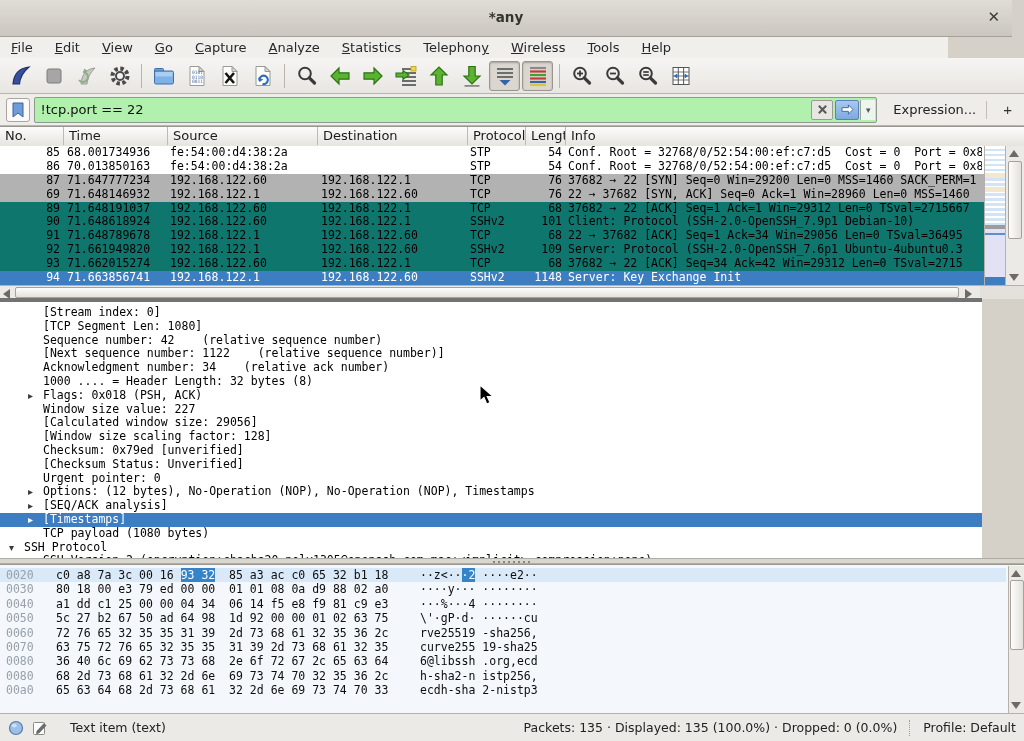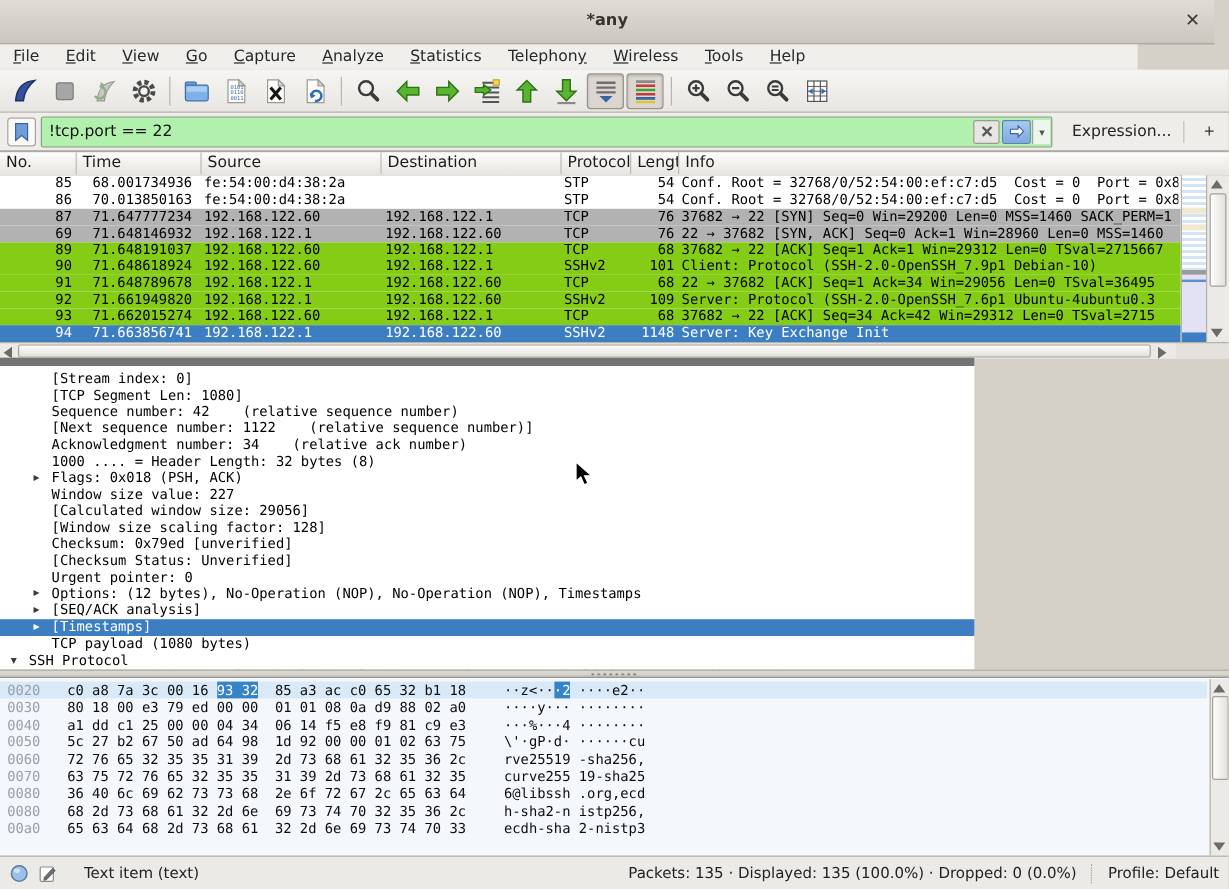--- a/index.html
+++ b/index.html
@@ -57,29 +57,29 @@
   .phc{position:absolute;top:0;height:18px;line-height:18px;font-size:13px;color:#1b1b1b;
     padding-left:5px;border-right:1px solid #c0bbb2;overflow:hidden;white-space:nowrap;box-sizing:border-box;}
   .phc0{left:0;width:64px}.phc1{left:64px;width:104px}.phc2{left:168px;width:150px}
   .phc3{left:318px;width:150px}.phc4{left:468px;width:58px}.phc5{left:526px;width:40px}
   .phc6{left:566px;width:440px;border-right:none}
   .pl-rows{position:absolute;top:19px;left:0;width:984px;height:139px;overflow:hidden;
     font-family:"DejaVu Sans Mono","Liberation Mono",monospace;font-size:11.5px;}
   .prow{position:relative;height:13.9px;line-height:13.9px;white-space:nowrap;}
   .prow span{position:absolute;top:0;overflow:hidden;white-space:pre;}
   .pc-no{left:0;width:60px;text-align:right;}
-  .pc-time{left:67px;width:100px;margin-left:10px;}
+  .pc-time{left:67px;width:100px;}
   .pc-src{left:170px;width:146px;}
   .pc-dst{left:321px;width:146px;}
   .pc-proto{left:470px;width:54px;}
   .pc-len{left:524px;width:38px;text-align:right;}
   .pc-info{left:568px;width:414px;}
   .c-white{background:#fff;color:#000;}
   .c-gray{background:#b2b2b2;color:#000;}
-  .c-lav{background:#84cc16;color:#000;}
+  .c-lav{background:#0f766e;color:#000;}
   .c-sel{background:#3d7ec2;color:#fff;}
 
   
   .pl-minimap{position:absolute;top:19px;left:984px;width:21px;height:139px;border-left:1px solid #b5b1aa;box-sizing:border-box;
     background:
       linear-gradient(#3d7ec2,#3d7ec2) 0 131px/100% 8px no-repeat,
       linear-gradient(#5f8ecf,#5f8ecf) 0 87px/100% 2px no-repeat,
       linear-gradient(#e3e1f4,#e3e1f4) 0 83px/100% 48px no-repeat,
       linear-gradient(#9c9c9c,#9c9c9c) 0 79px/100% 4px no-repeat,
       linear-gradient(#f2e8cf,#f2e8cf) 0 27px/100% 5px no-repeat,
@@ -93,22 +93,22 @@
     border:1px solid #a6a19a;border-radius:2px;box-sizing:border-box;}
   .hscroll{position:absolute;top:158px;left:0;width:980px;height:14px;background:#eceae6;border-top:1px solid #b5b1aa;box-sizing:border-box;}
   .hs-arrow{position:absolute;top:3px;width:0;height:0;border-top:5px solid transparent;border-bottom:5px solid transparent;}
   .hs-left{left:3px;border-right:7px solid #6e6a64;}
   .hs-right{right:8px;border-left:7px solid #6e6a64;}
   .hs-thumb{position:absolute;top:1px;left:15px;width:944px;height:11px;background:linear-gradient(#fdfdfc,#e3e1dc);
     border:1px solid #a6a19a;border-radius:2px;box-sizing:border-box;}
   .scroll-corner{position:absolute;top:158px;left:980px;width:44px;height:14px;background:#e4e1dc;border-top:1px solid #b5b1aa;box-sizing:border-box;}
 
   
-  .details{position:absolute;top:298px;left:0;width:812px;height:260px;background:#fff;
-    border-top:7px solid #737373;overflow:hidden;box-sizing:border-box;
+  .details{position:absolute;top:298px;left:0;width:982px;height:260px;background:#fff;
+    border-top:4px solid #737373;overflow:hidden;box-sizing:border-box;
     font-family:"DejaVu Sans Mono","Liberation Mono",monospace;font-size:11.5px;color:#000;}
   .dlines{position:absolute;top:4px;left:0;width:1006px;}
   .dline{position:relative;height:13.8px;line-height:13.8px;}
   .dline span{position:absolute;top:0;white-space:pre;}
   .dexp{font-family:"DejaVu Sans","Liberation Sans",sans-serif;font-size:10px;color:#3a3a3a;}
   .dexp.lvl1{left:9px;} .dtext.lvl1{left:24px;}
   .dexp.lvl2{left:28px;} .dtext.lvl2{left:43px;}
   .dline.sel{background:#3d7ec2;}
   .dline.sel span{color:#fff;}
 

